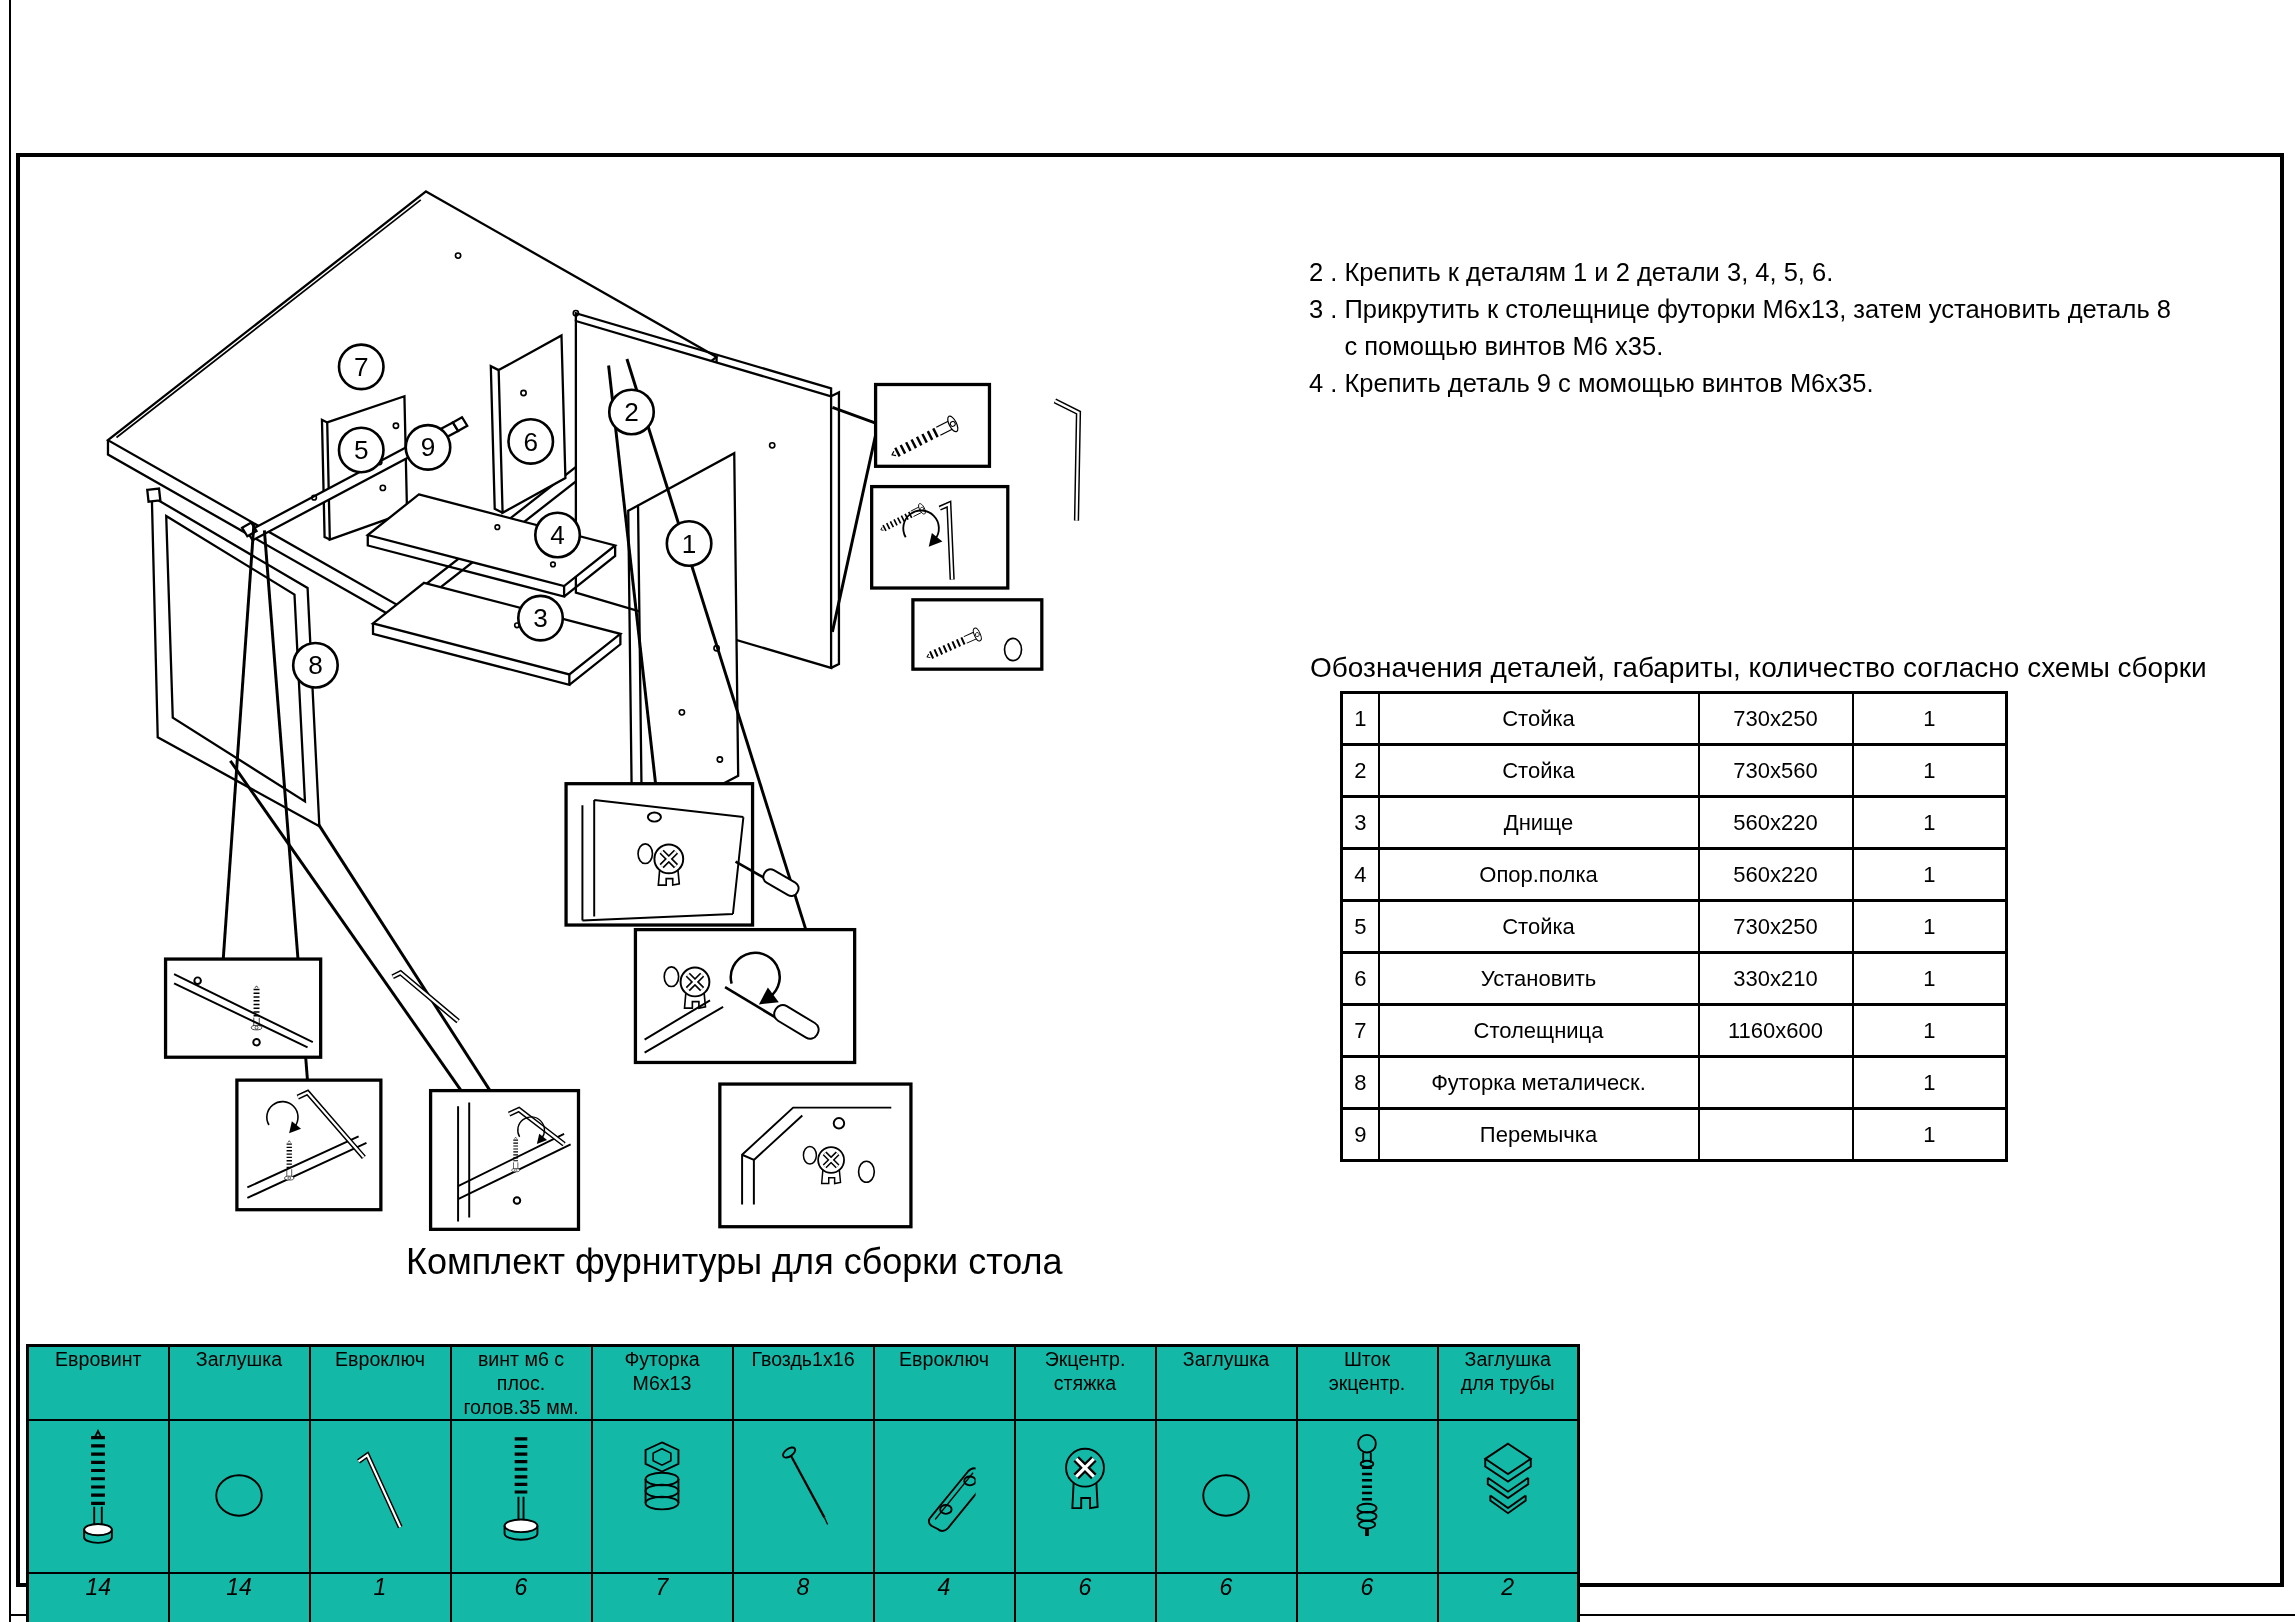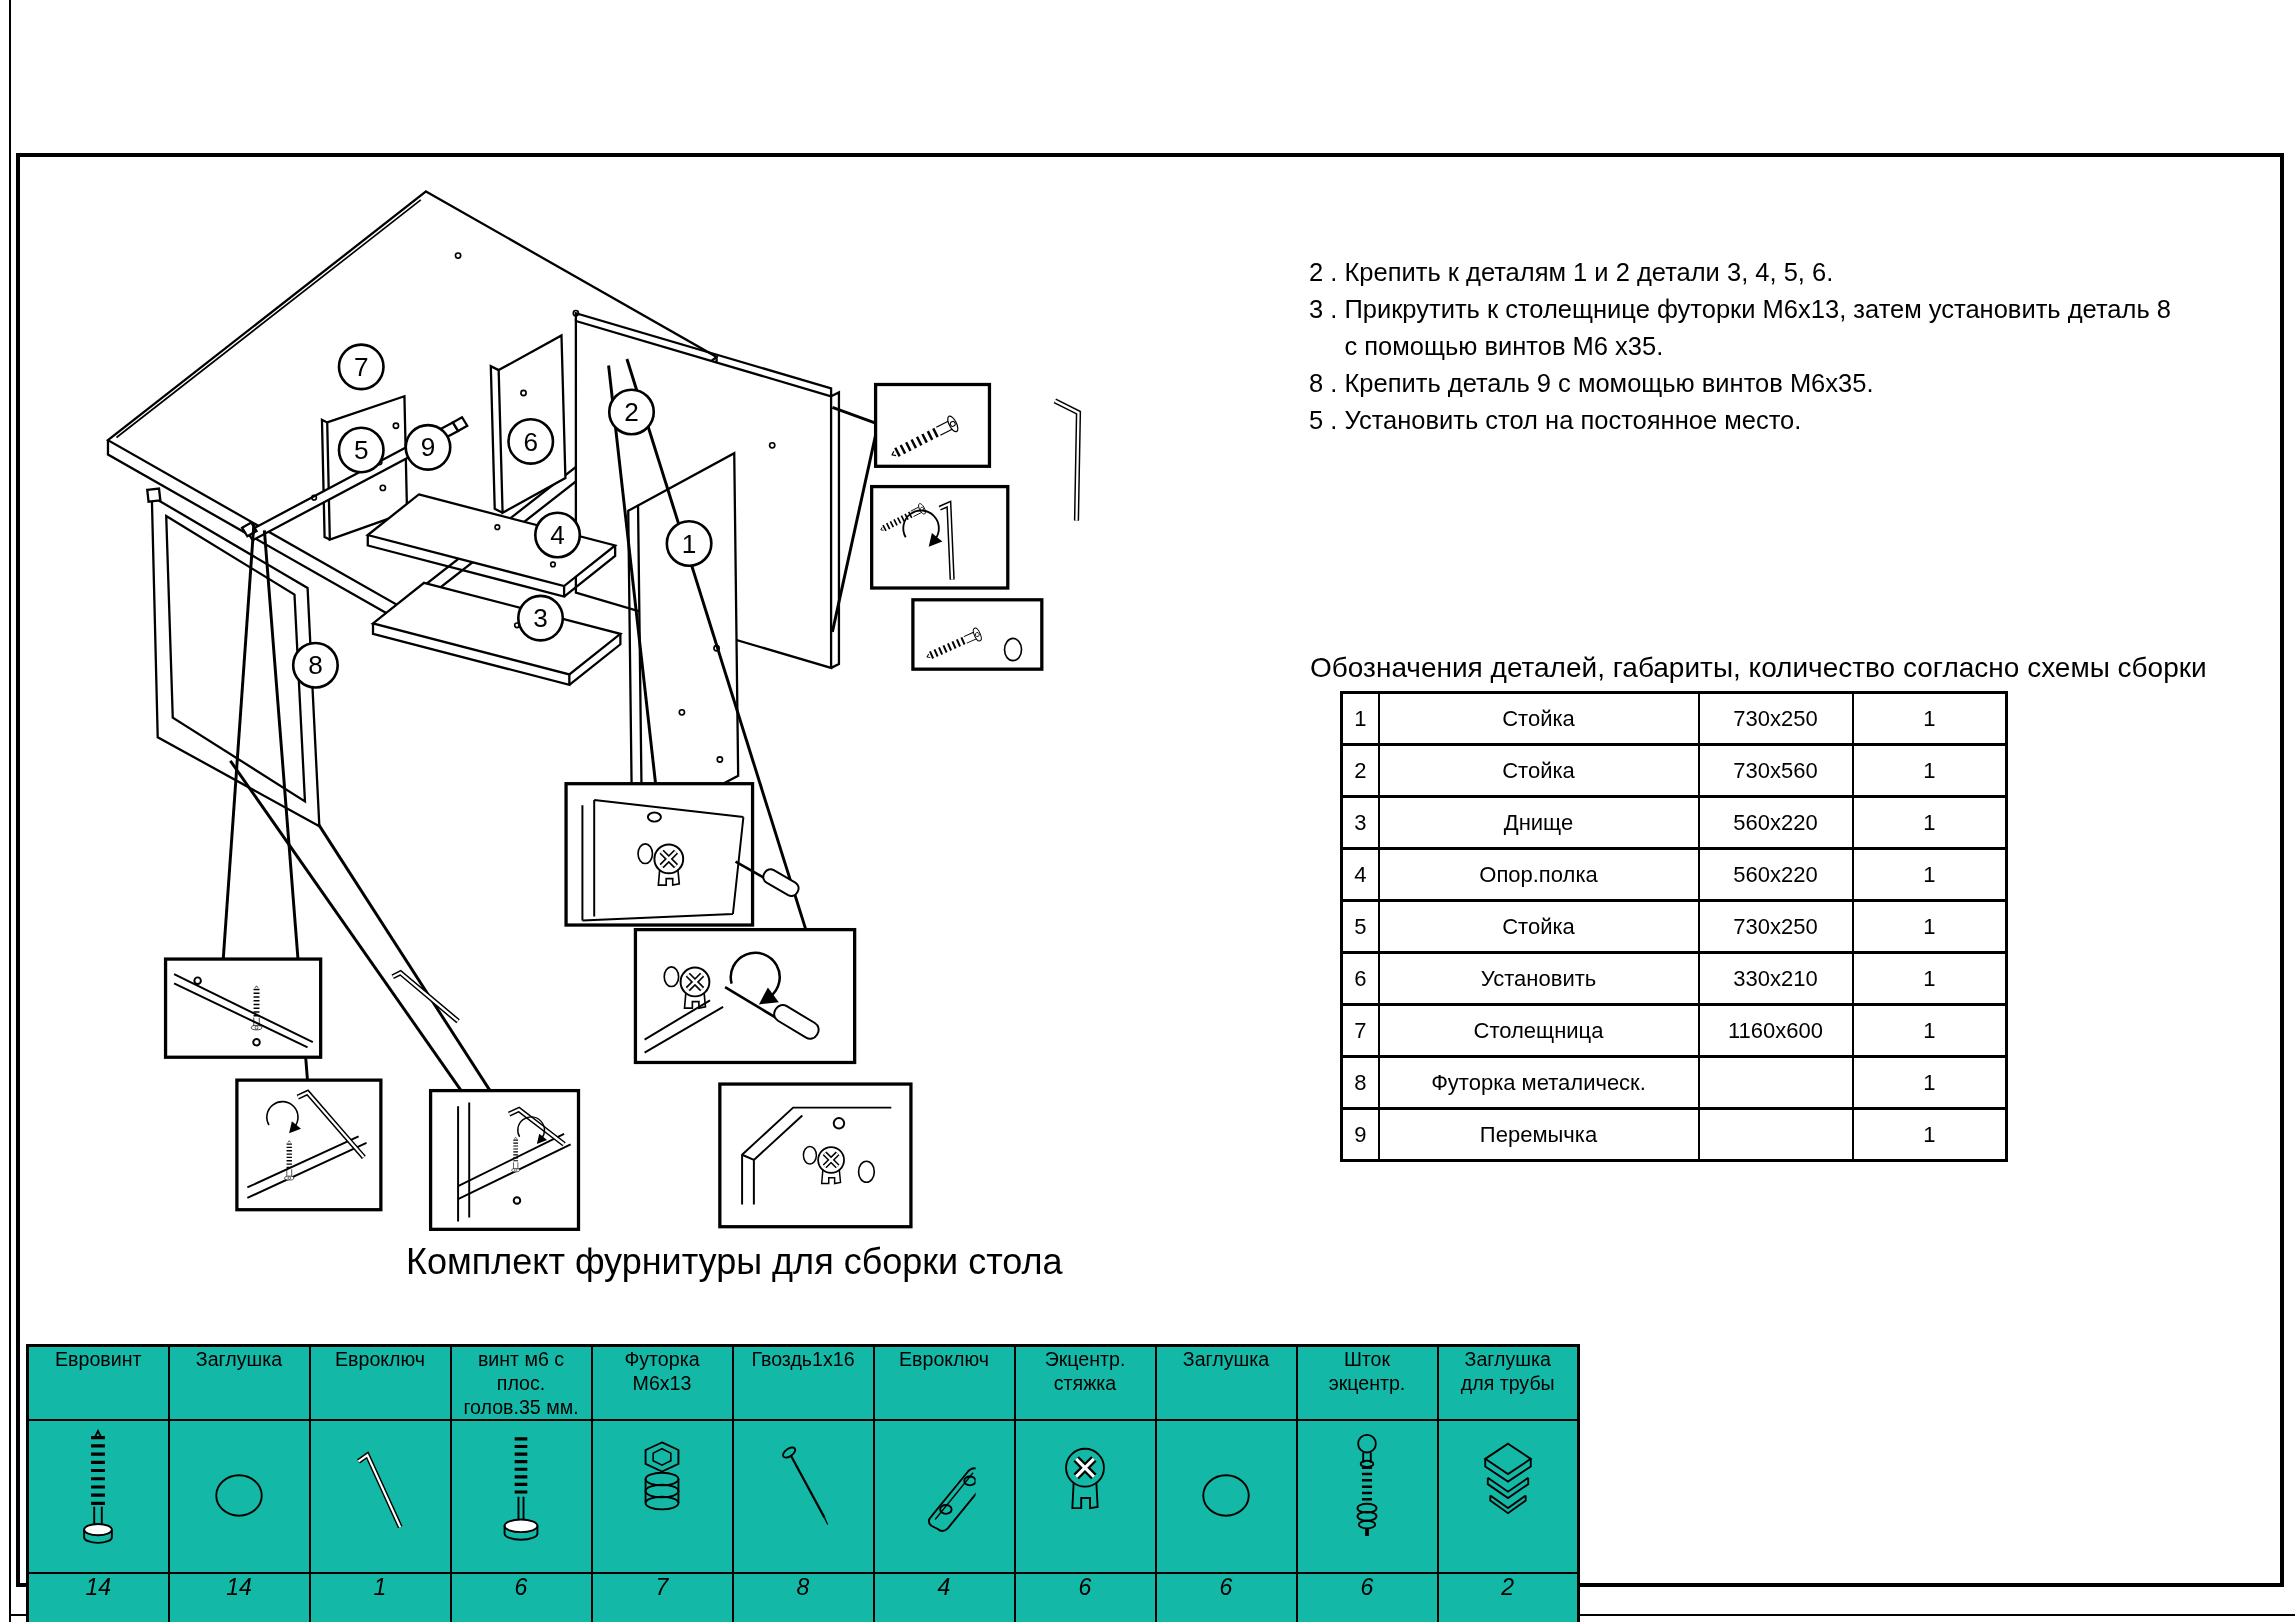--- a/index.html
+++ b/index.html
@@ -250,21 +250,21 @@
         <circle cx="826" cy="944" r="34" fill="#fff" stroke="#000" stroke-width="4"></circle>
         <text x="826" y="958" text-anchor="middle" font-size="40" font-family="&quot;Liberation Sans&quot;, sans-serif" fill="#000">3</text>
       </g>
       <g>
         <circle cx="482" cy="1016" r="34" fill="#fff" stroke="#000" stroke-width="4"></circle>
         <text x="482" y="1030" text-anchor="middle" font-size="40" font-family="&quot;Liberation Sans&quot;, sans-serif" fill="#000">8</text>
       </g>
     </g>
 </svg>
 
-<div class="instructions" id="instructions"><div>2 . Крепить к деталям 1 и 2 детали 3, 4, 5, 6.</div><div>3 . Прикрутить к столещнице футорки М6х13, затем установить деталь 8</div><div>     с помощью винтов М6 х35.</div><div>8 . Крепить деталь 9 с момощью винтов М6х35.</div><div>5 . Установить стол на постоянное место.</div></div>
+<div class="instructions" id="instructions"><div>2 . Крепить к деталям 1 и 2 детали 3, 4, 5, 6.</div><div>3 . Прикрутить к столещнице футорки М6х13, затем установить деталь 8</div><div>     с помощью винтов М6 х35.</div><div>4 . Крепить деталь 9 с момощью винтов М6х35.</div></div>
 
 <div class="parts-title">Обозначения деталей, габариты, количество согласно схемы сборки</div>
 
 <table class="parts-table">
   <colgroup>
       <col style="width:37px">
       <col style="width:320px">
       <col style="width:154px">
       <col style="width:154px">
     </colgroup>

